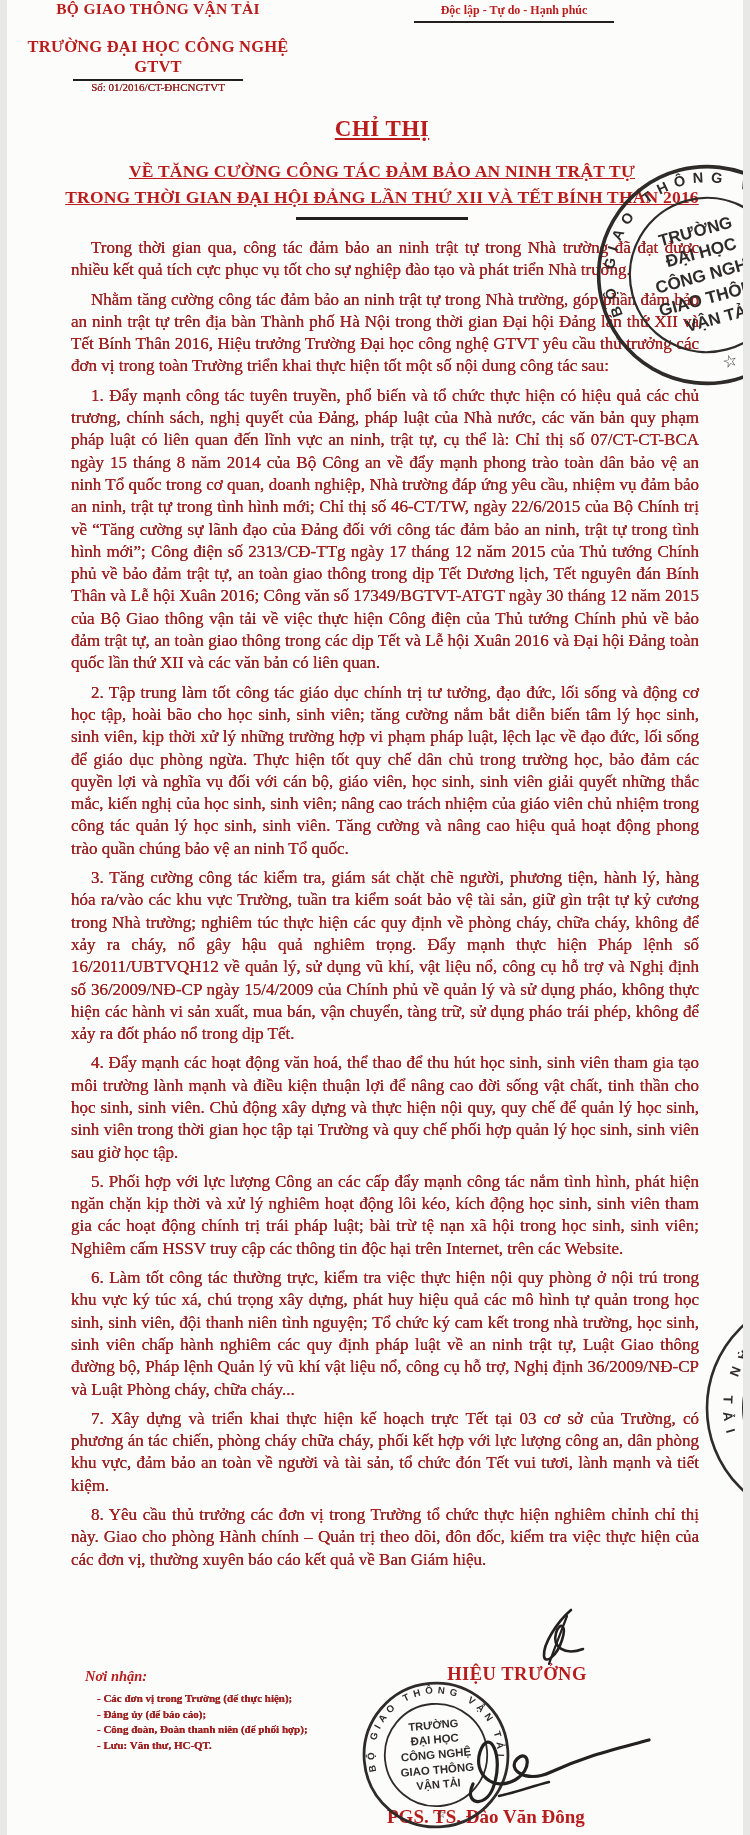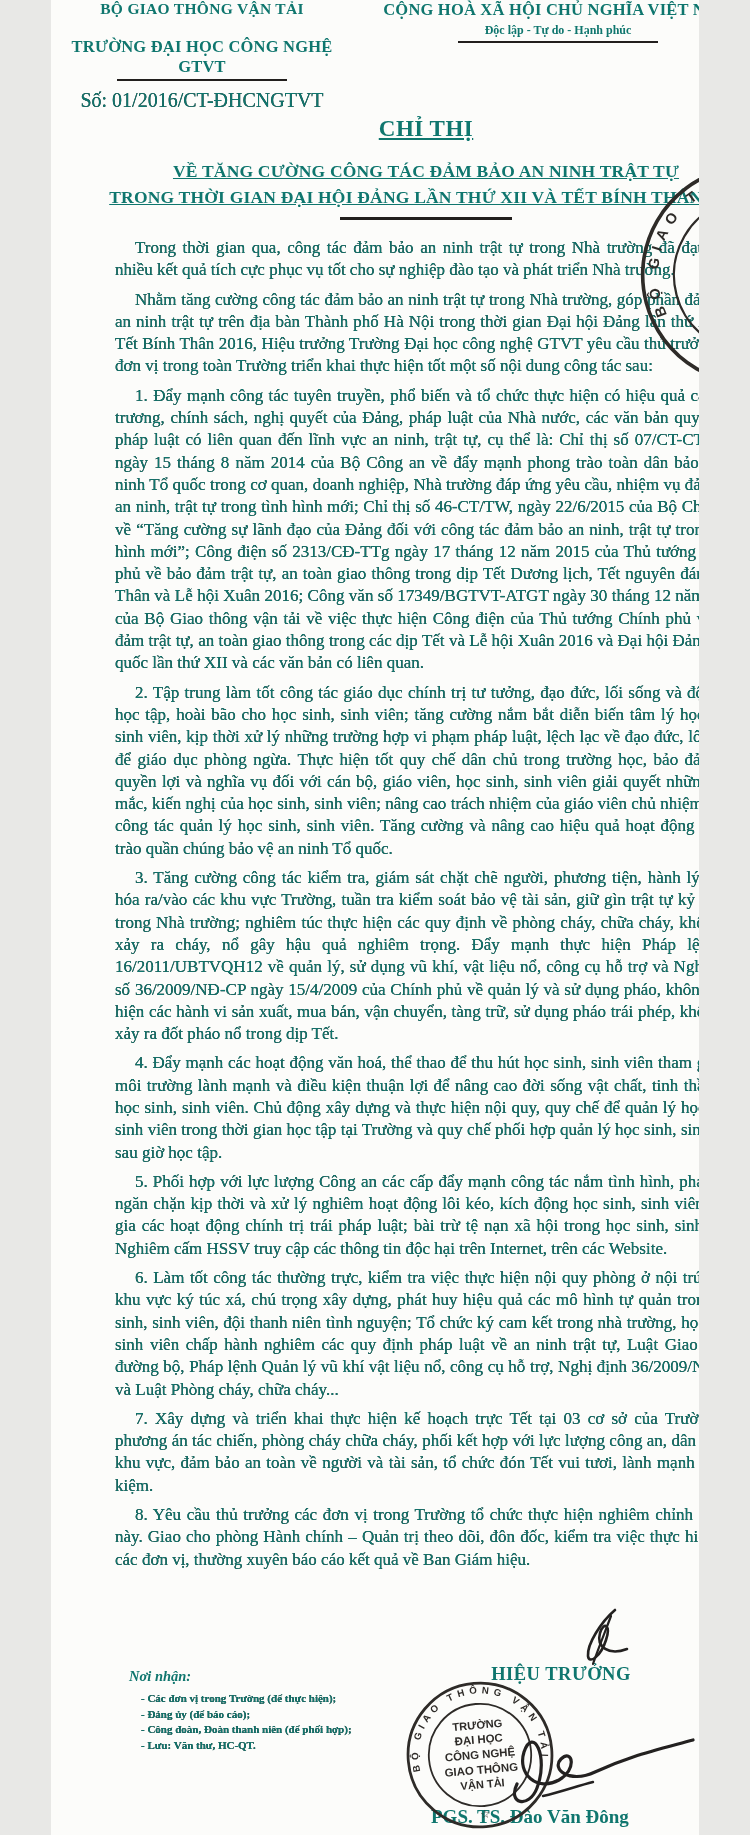--- a/index.html
+++ b/index.html
@@ -1,29 +1,29 @@
 <!DOCTYPE html>
 <html><head>
 <meta charset="utf-8">
 <style>
   html,body{margin:0;padding:0;background:#e8e8e6;}
   .page{
-    position:relative; width:648px; height:1835px; margin:0 auto;
+    position:relative; width:736px; height:1835px; margin:0 auto;
     background:#fcfcfa; overflow:hidden;
     font-family:"Liberation Serif","DejaVu Serif",serif;
-    color:#0f766e;
+    color:#b91c1c;
   }
   .abs{position:absolute;}
   .center{text-align:center;}
   
   .hdr-left{left:0; top:5; width:302px;}
   .hdr-left .l1{font-size:15.5px; font-weight:700; letter-spacing:.3px;}
   .hdr-left .l2{font-size:16.5px; font-weight:700; margin-top:19px; letter-spacing:.2px;}
   .hdr-left .rule{width:170px; height:2px; background:#221f1d; margin:2px auto 0;}
-  .hdr-left .l3{font-size:20px; margin-top:8px; text-shadow:0 0 .4px #1c1a18;}
+  .hdr-left .l3{font-size:11px; text-shadow:0 0 .4px #1c1a18;}
   .hdr-right{left:332px; top:5; width:350px;}
   .hdr-right .l1{font-size:16.5px; font-weight:700; letter-spacing:.2px;}
   .hdr-right .l2{font-size:12px; font-weight:700; margin-top:3px;}
   .hdr-right .rule{width:200px; height:2px; background:#221f1d; margin:3px auto 0;}
   .dateline{left:360px; top:69px; width:340px; text-align:center;
     font-size:17px; font-style:italic; font-weight:600;}
   
   .title{left:0; top:116px; width:750px;text-decoration:underline;}
   .title .main{font-size:23px; font-weight:700; letter-spacing:.5px;}
   .title .sub{font-size:17.5px; font-weight:700; margin-top:19px; letter-spacing:.2px;}
@@ -58,21 +58,20 @@
 <div class="page">
 
   <div class="abs hdr-left center">
     <div class="l1">BỘ GIAO THÔNG VẬN TẢI</div>
     <div class="l2">TRƯỜNG ĐẠI HỌC CÔNG NGHỆ GTVT</div>
     <div class="rule"></div>
     <div class="l3">Số: 01/2016/CT-ĐHCNGTVT</div>
   </div>
 
   <div class="abs hdr-right center">
-    <div class="l1">CỘNG HOÀ XÃ HỘI CHỦ NGHĨA VIỆT NAM</div>
     <div class="l2">Độc lập - Tự do - Hạnh phúc</div>
     <div class="rule"></div>
   </div>
 
   <div class="abs title center">
     <div class="main">CHỈ THỊ</div>
     <div class="sub">VỀ TĂNG CƯỜNG CÔNG TÁC ĐẢM BẢO AN NINH TRẬT TỰ</div>
     <div class="sub sub2">TRONG THỜI GIAN ĐẠI HỘI ĐẢNG LẦN THỨ XII VÀ TẾT BÍNH THÂN 2016</div>
     <div class="rule"></div>
   </div>

